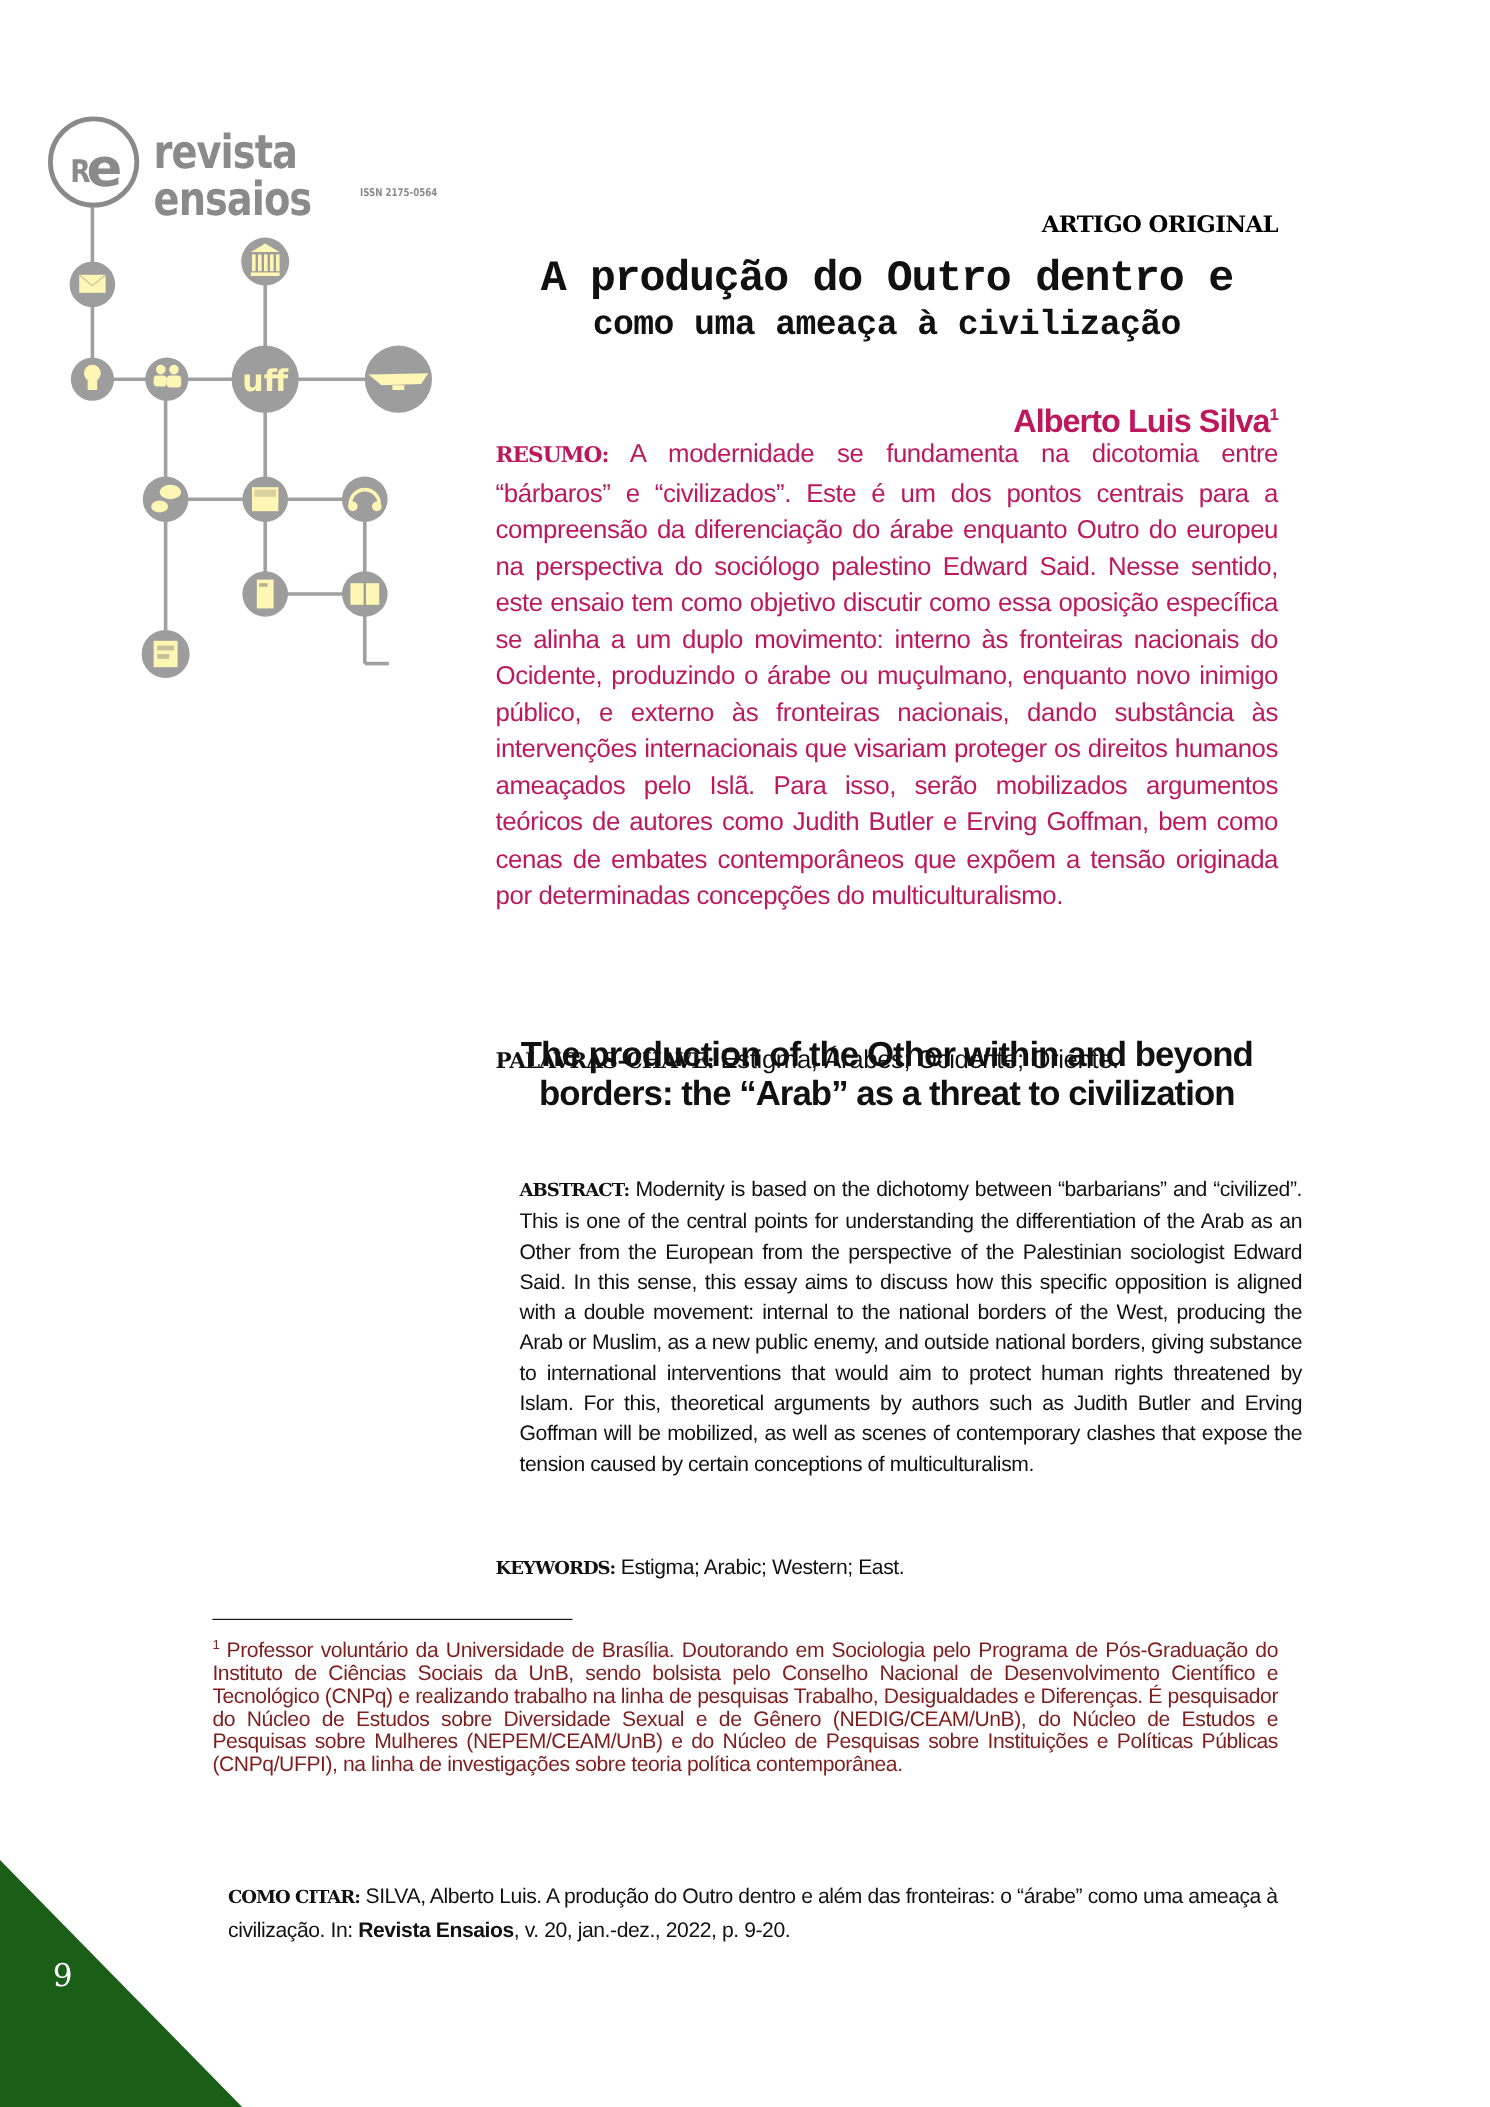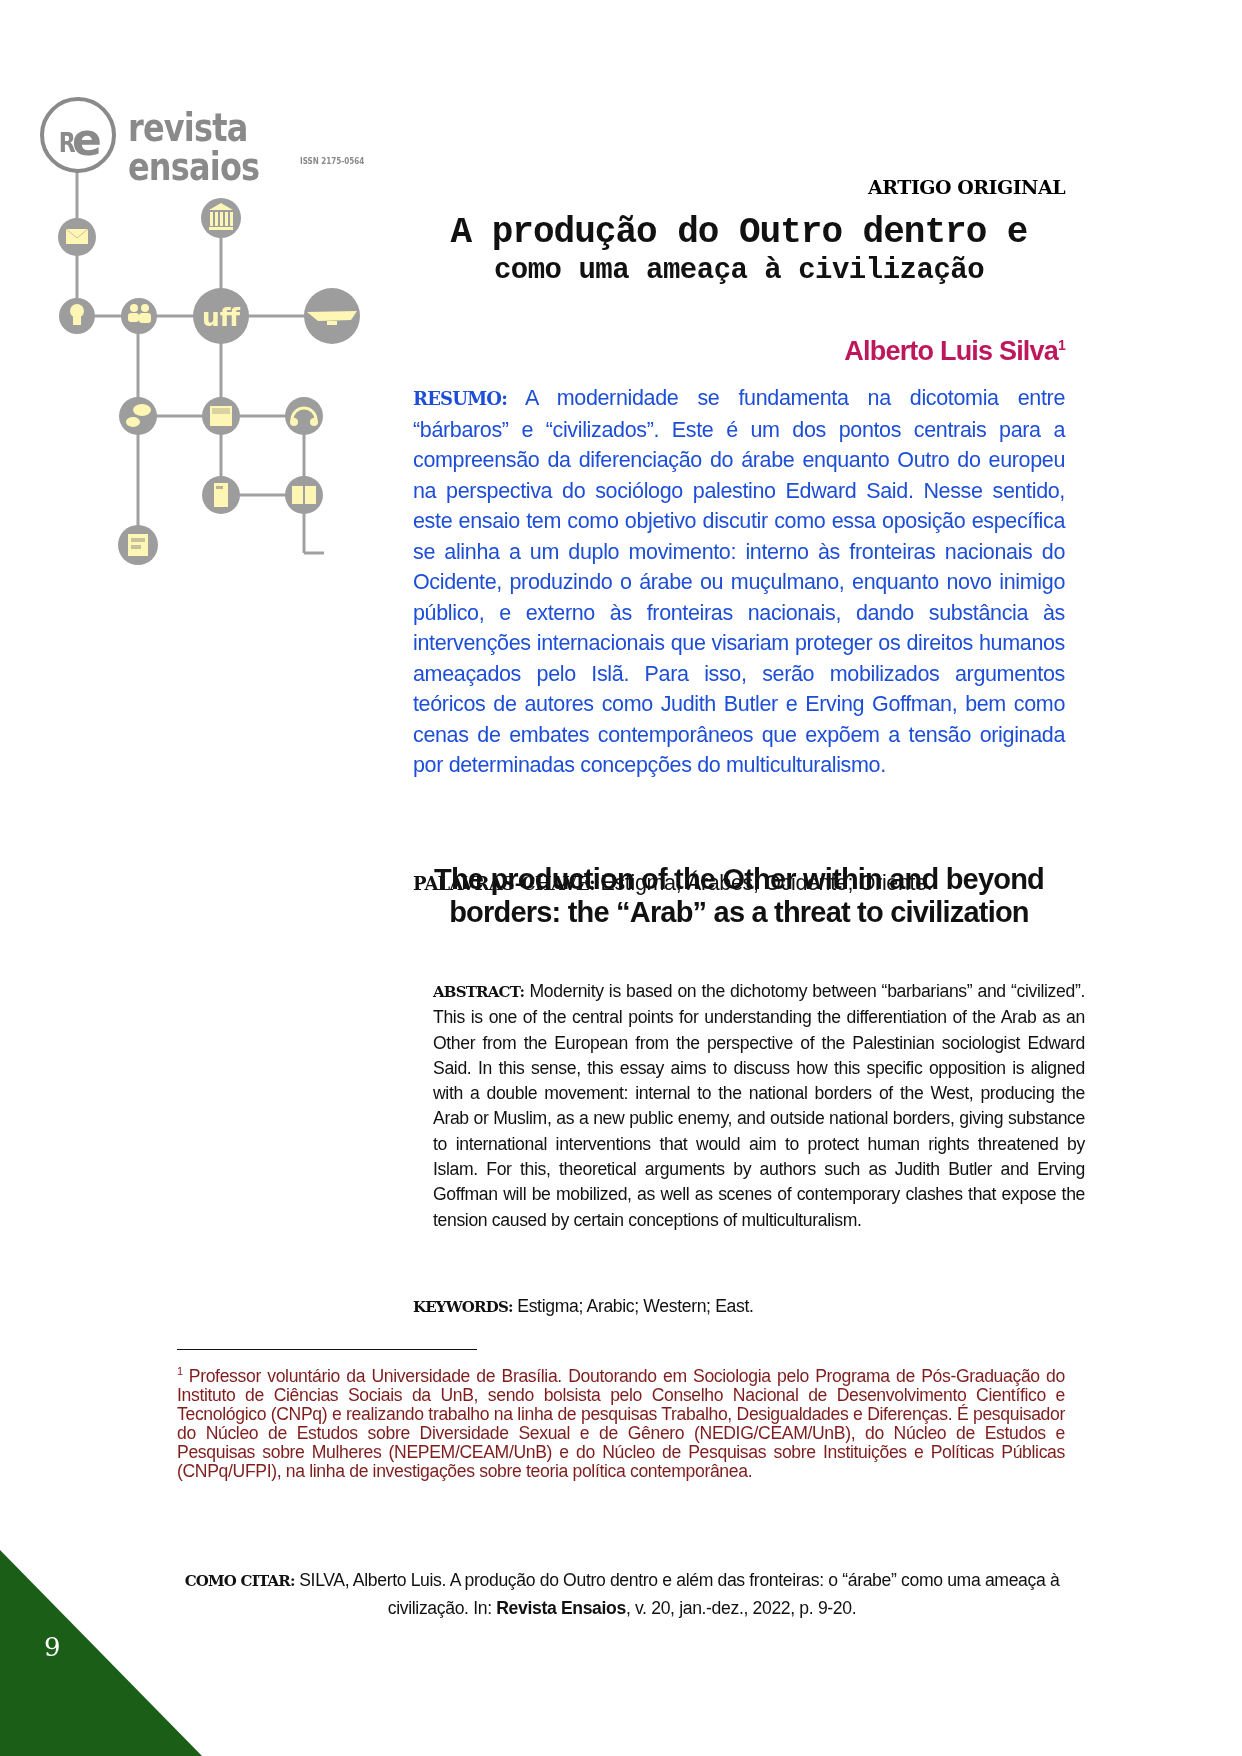--- a/index.html
+++ b/index.html
@@ -17,42 +17,42 @@
     font-size: 19px; letter-spacing: -0.5px; }
   .title-pt { position: absolute; left: 413px; width: 652px; top: 212px; text-align: center; font-family: Liberation Mono, monospace;
     font-weight: bold; color: #111; line-height: 41px; }
   .title-pt .l1, .title-pt .l2 { font-size: 36px; letter-spacing: -1px; display: block; }
   .title-pt .l2 .small { font-size: 29px; }
   .title-pt .l3 { font-size: 29px; display: block; line-height: 36px; letter-spacing: -0.5px; }
   .author { position: absolute; right: 177px; top: 336px; font-family: Liberation Sans, sans-serif; font-weight: bold;
     font-size: 27px; letter-spacing: -0.8px; color: #be185d; }
   .author sup { font-size: 14px; vertical-align: 10px; }
 
-  .abstract-pt { position: absolute; left: 413px; width: 652px; top: 383px; font-size: 21.5px; line-height: 30.5px;
-    text-align: justify; font-family: "Liberation Sans", sans-serif; color: #1d4ed8; letter-spacing: -0.35px; }
+  .abstract-pt { position: absolute; left: 413px; width: 652px; top: 363px; font-size: 21.5px; line-height: 30.5px;
+    text-align: justify; font-family: "Liberation Sans", sans-serif; color: #be185d; letter-spacing: -0.35px; }
   .lbl { font-family: "DejaVu Serif", serif; font-weight: bold; letter-spacing: -0.8px; }
   .abstract-pt .lbl { font-size: 18px; }
   .kw-pt { position: absolute; left: 413px; top: 823px; font-size: 21.5px; font-family: "Liberation Sans", sans-serif; color:#111; letter-spacing: -0.35px; margin-top: 48px; }
   .kw-pt .lbl { font-size: 18px; }
 
   .title-en { position: absolute; left: 413px; width: 652px; top: 863px; text-align: center; font-family: Liberation Sans, sans-serif;
     font-weight: bold; font-size: 29px; line-height: 33px; letter-spacing: -0.8px; color: #111; }
 
   .abstract-en { position: absolute; left: 433px; width: 652px; top: 979px; font-size: 17.6px; line-height: 25.3px;
     text-align: justify; font-family: "Liberation Sans", sans-serif; color: #111; letter-spacing: -0.35px; }
   .abstract-en .lbl { font-size: 15px; }
   .kw-en { position: absolute; left: 413px; top: 1296px; font-size: 17.6px; font-family: "Liberation Sans", sans-serif; color:#111; letter-spacing: -0.35px; }
   .kw-en .lbl { font-size: 15px; margin-top: 48px; }
 
   .fn-rule { position: absolute; left: 177px; top: 1349px; width: 300px; height: 1px; background: #111; }
   .footnote { position: absolute; left: 177px; width: 888px; top: 1362px; font-size: 17.6px; line-height: 19px;
     text-align: justify; font-family: "Liberation Sans", sans-serif; color: #7f1d1d; letter-spacing: -0.35px; }
   .footnote sup { font-size: 11px; vertical-align: 7px; margin-right: 6px; }
 
-  .cite { position: absolute; left: 178px; width: 888px; top: 1567px; text-align: center; font-size: 17.6px;
+  .cite { position: absolute; left: 190px; width: 888px; top: 1567px; font-size: 17.6px;
     line-height: 27px; font-family: "Liberation Sans", sans-serif; color: #111; letter-spacing: -0.35px; }
   .cite .lbl { font-size: 15px; }
   .cite b.journal { font-weight: bold; font-family: "Liberation Sans", sans-serif; letter-spacing: -0.35px; }
 
   .corner { position: absolute; left: 0; top: 0; width: 1242px; height: 1756px; pointer-events: none; }
   .page-num { position: absolute; left: 44px; top: 1632px; font-family: "DejaVu Serif", serif; font-size: 26px; color: #ffffff; }
 </style>
 </head>
 <body>
 

